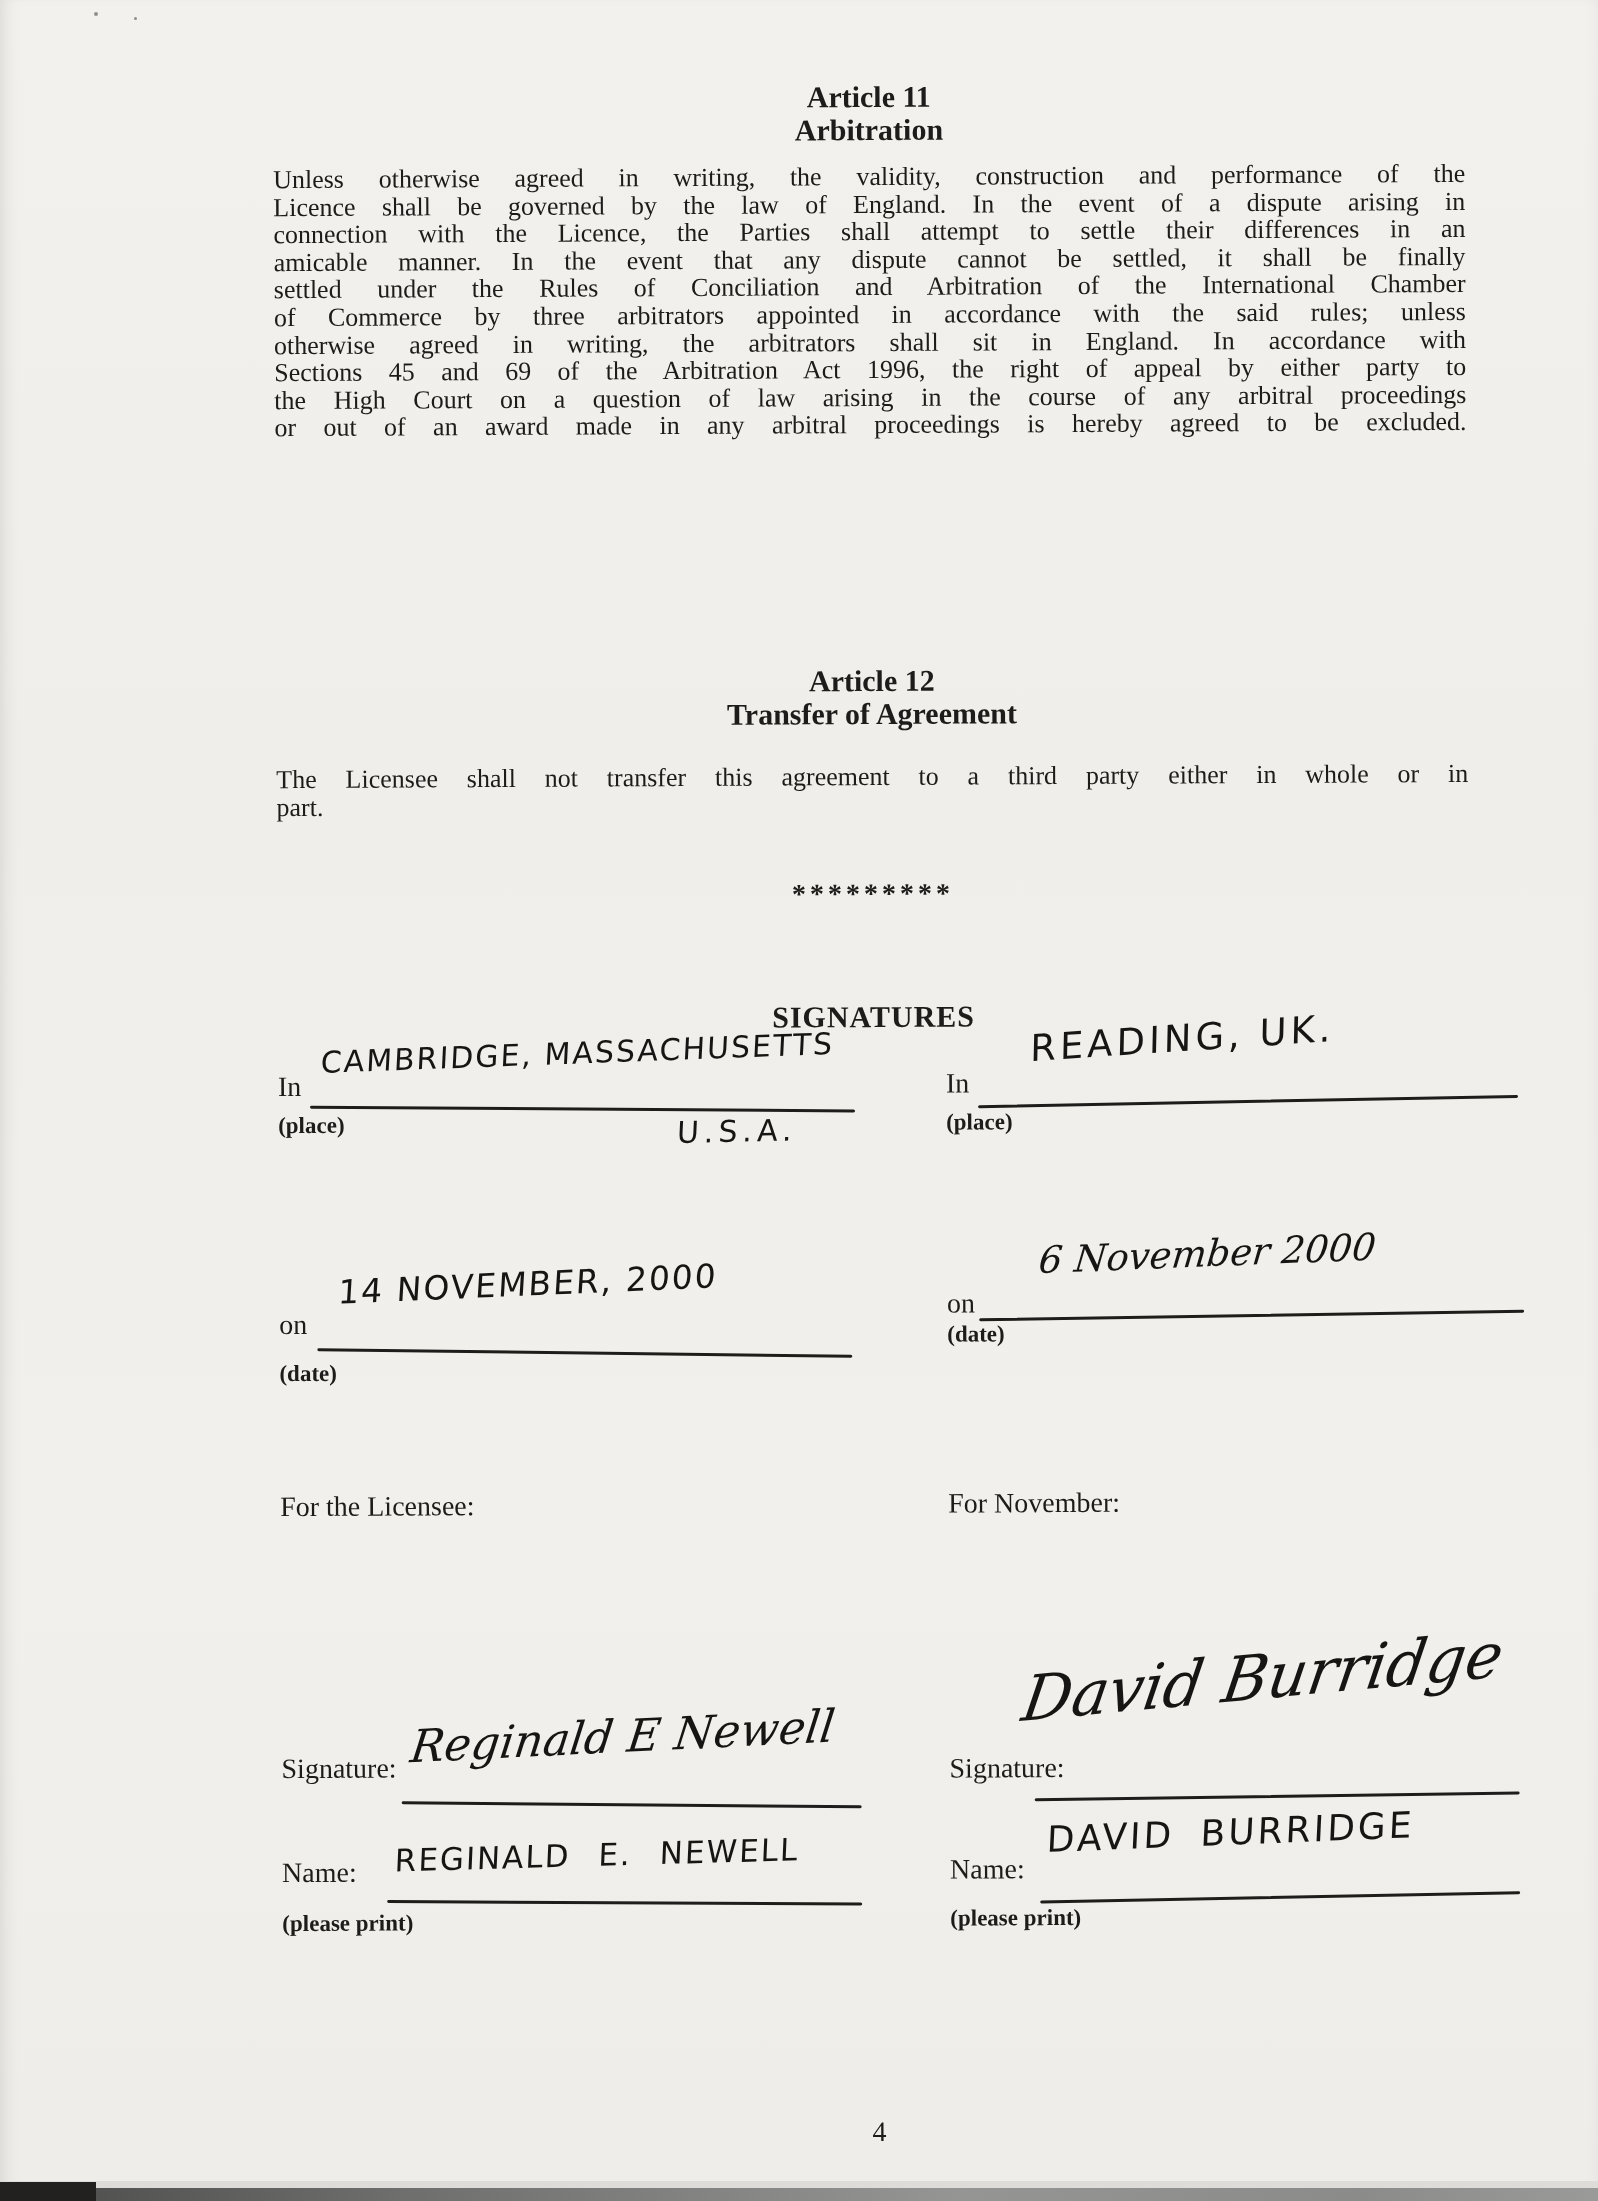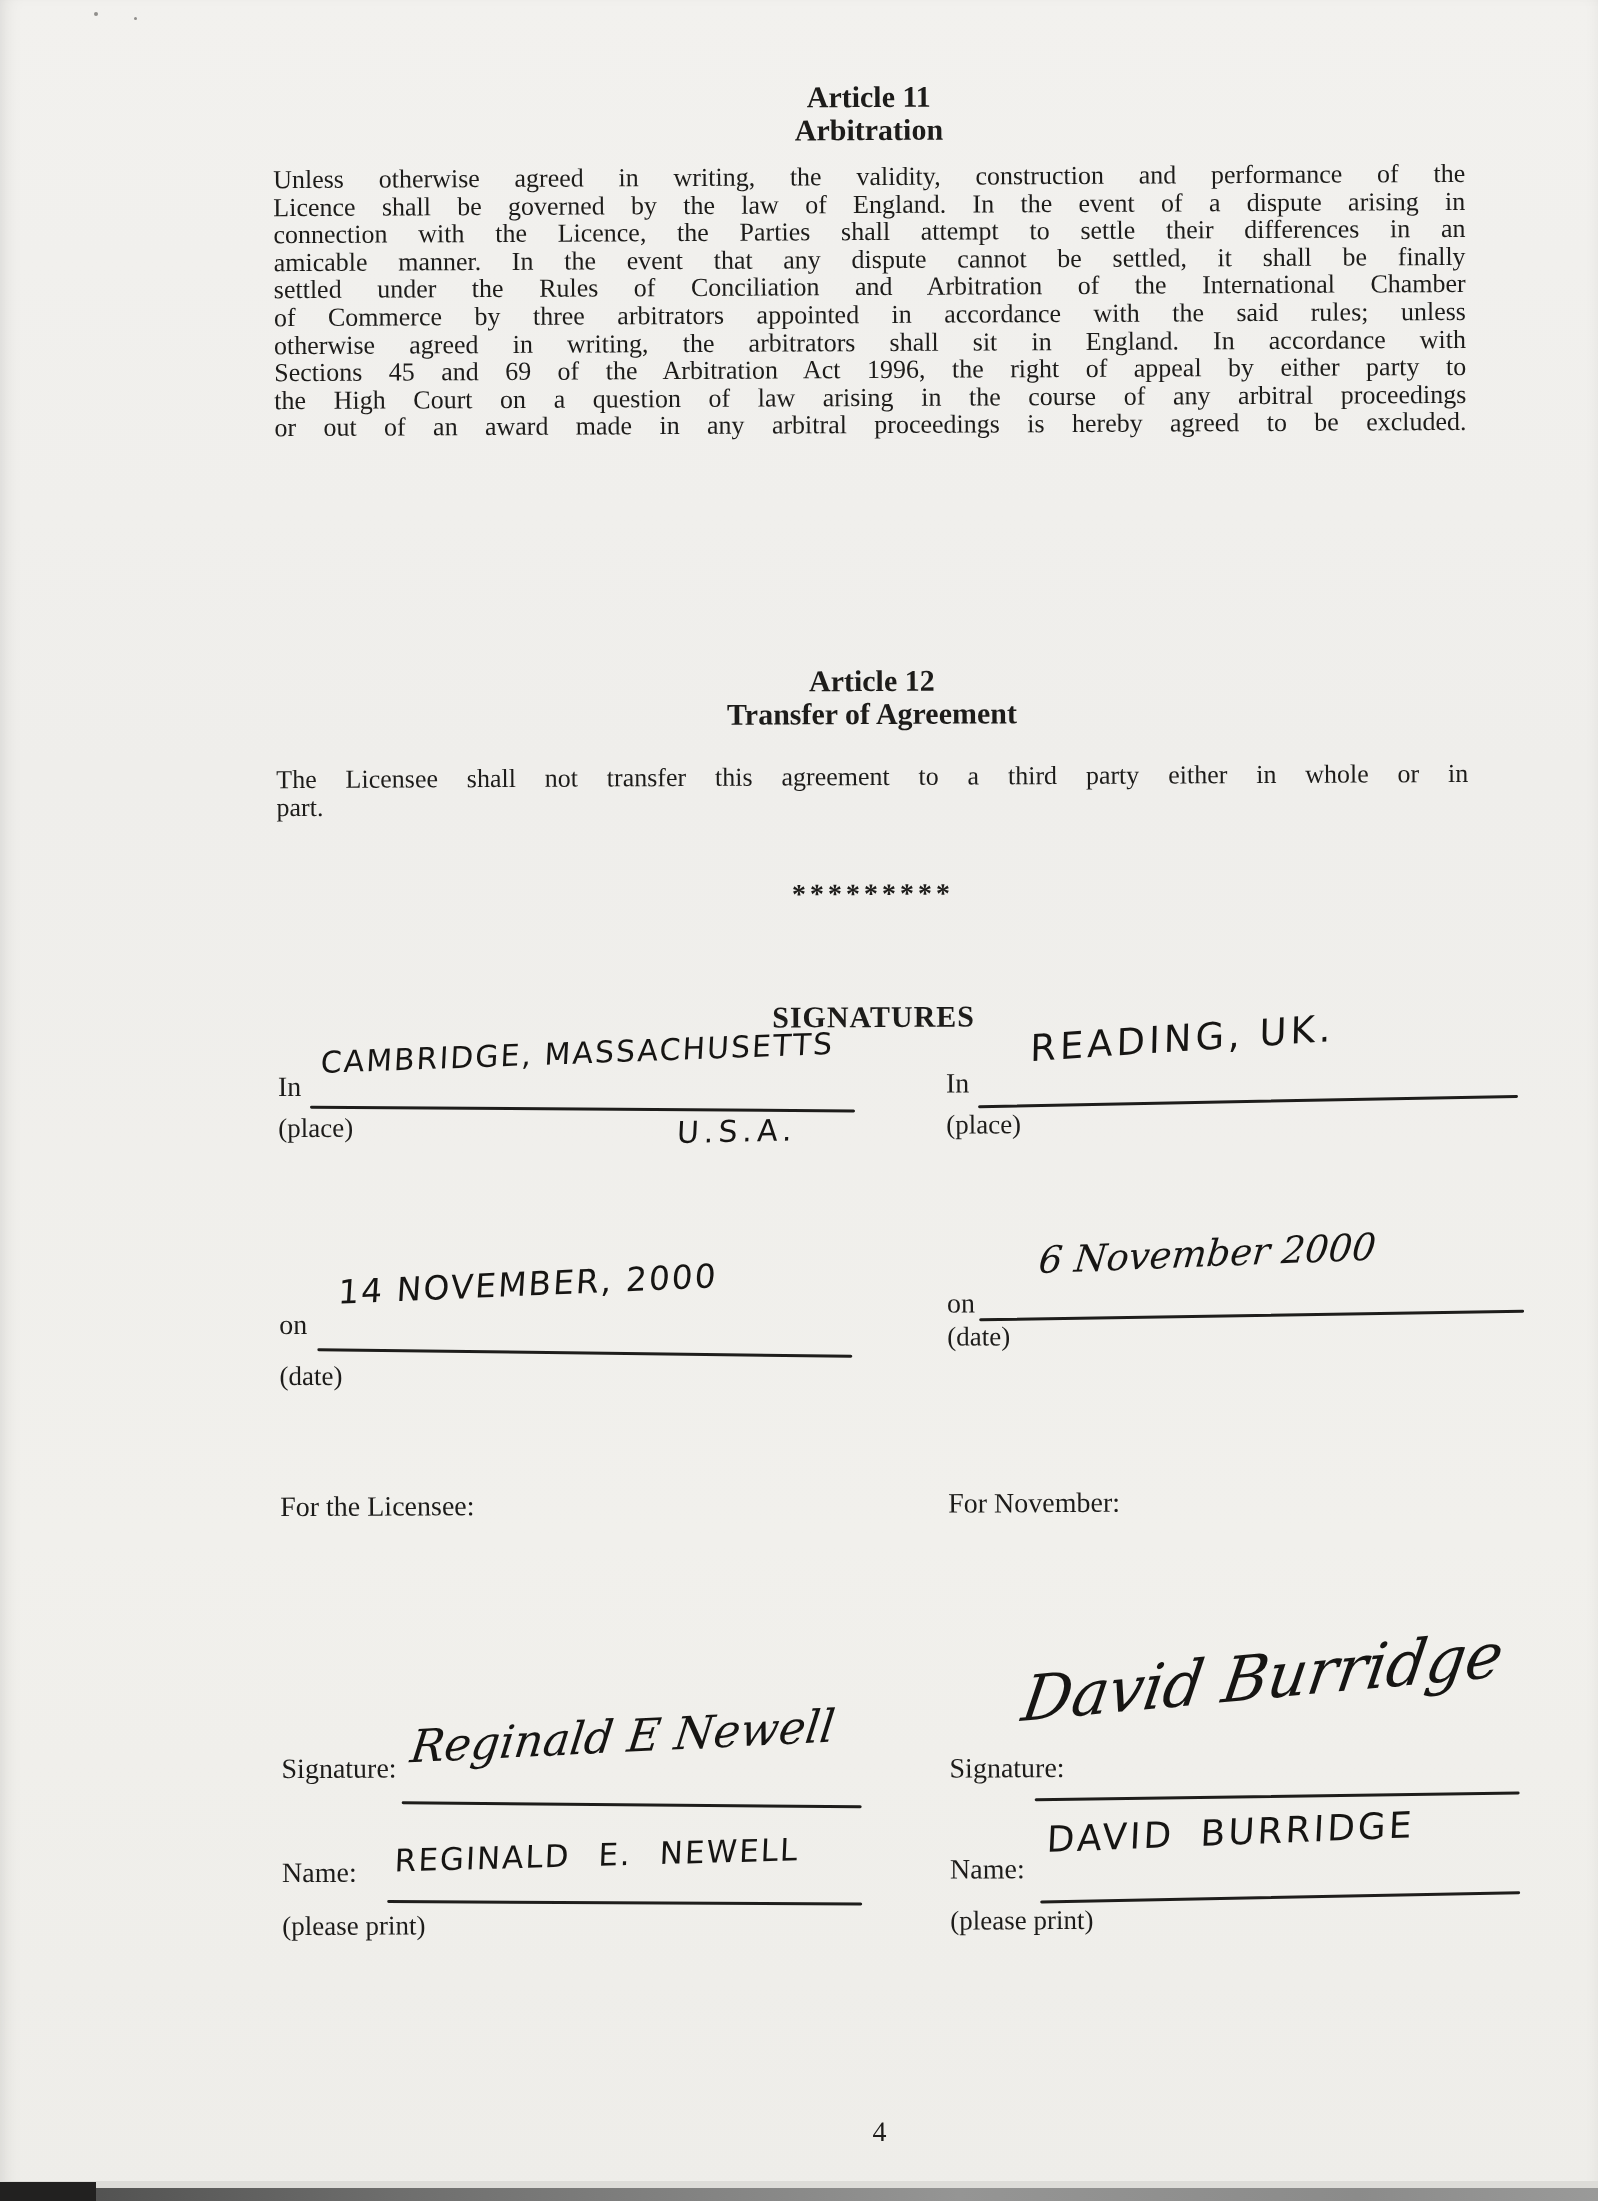--- a/index.html
+++ b/index.html
@@ -16,21 +16,21 @@
   }
   .content { position:absolute; left:278px; top:0; width:1192px; height:100%; transform:rotate(-0.3deg); }
 
   .article-head { position:absolute; width:100%; text-align:center; font-weight:bold; font-size:30px; line-height:33px; }
   .para { position:absolute; width:100%; font-size:26px; line-height:27.6px; }
   .para > div { text-align:justify; text-align-last:justify; white-space:normal; }
   .separator { position:absolute; width:100%; text-align:center; font-size:28px; font-weight:bold; letter-spacing:4px; }
   .sig-heading { position:absolute; width:100%; text-align:center; font-weight:bold; font-size:30px; letter-spacing:1px; }
 
   .label { position:absolute; font-size:28px; }
-  .sub   { position:absolute; font-size:27px; }
+  .sub   { position:absolute; font-size:23px;font-weight:bold; }
 
   .sig-line { position:absolute; height:3px; background:#1e1d1b; border-radius:2px; }
 
   .hprint {
     position:absolute;
     font-family:"DejaVu Sans", sans-serif;
     color:#161513;
     white-space:nowrap;
     transform-origin:left bottom;
   }

